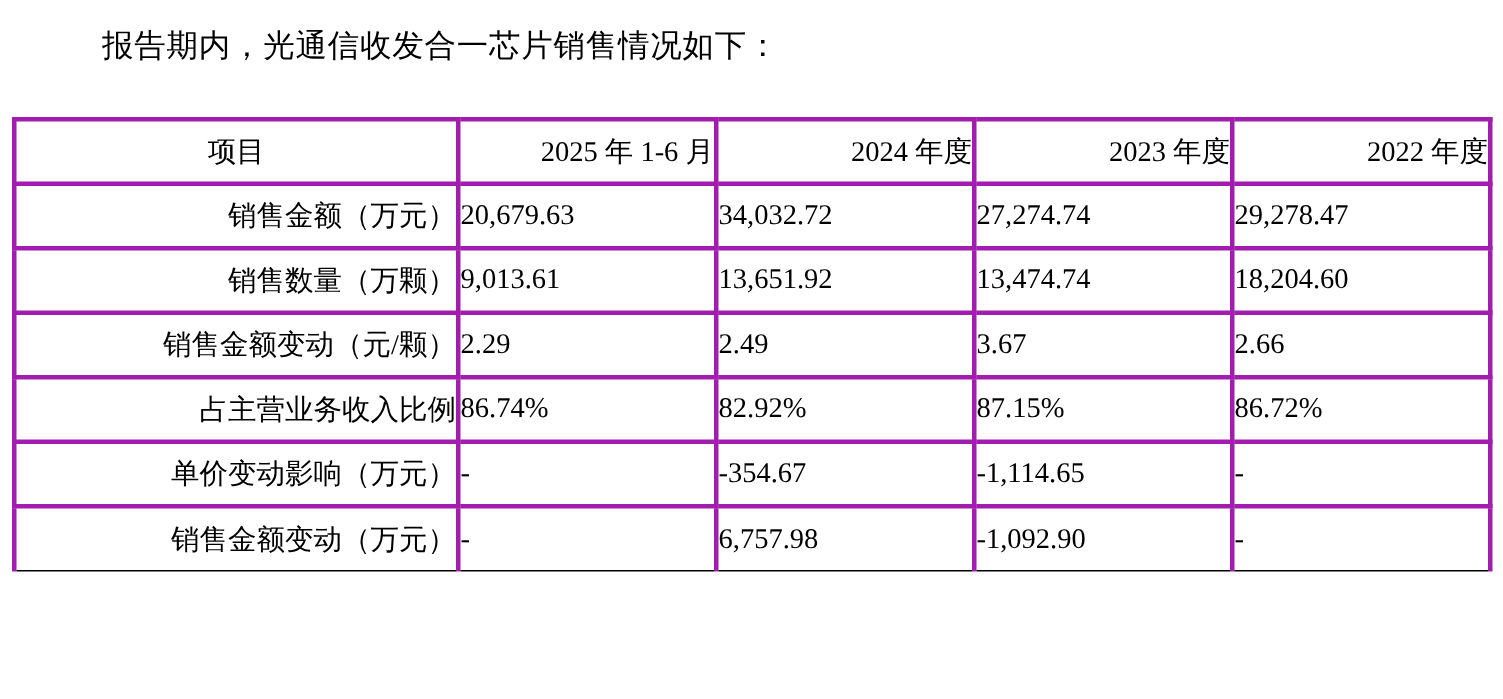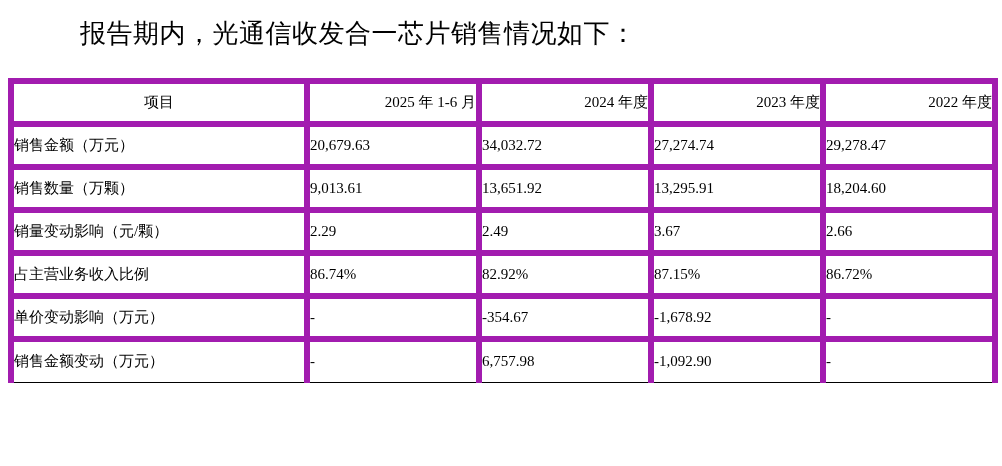--- a/index.html
+++ b/index.html
@@ -15,54 +15,54 @@
     overflow: hidden;
   }
   .page {
     position: relative;
     width: 1002px;
     height: 466px;
     box-sizing: border-box;
   }
   .intro {
     position: absolute;
-    left: 80px;
+    left: 68px;
     top: 16px;
-    font-size: 26px;
+    font-size: 21px;
     letter-spacing: 0.5px;
     white-space: nowrap;
   }
   table.data {
     position: absolute;
     left: 8px;
     top: 78px;
     width: 986px;
     border-collapse: collapse;
     table-layout: fixed;
   }
   table.data td, table.data th {
-    border: 6px solid #a21caf;
-    font-size: 15px;
+    border: 3px solid #a21caf;
+    font-size: 19px;
     font-weight: normal;
     padding: 0;
     height: 43px;
     box-sizing: border-box;
   }
   .col-item { width: 296px; }
   .col-v    { width: 172px; }
   .hdr-item {
     text-align: center;
     font-weight: bold;
   }
   .hdr-v {
     text-align: right;
     font-weight: bold;
   }
   .cell-label {
-    text-align: left;
+    text-align: right;
     padding-left: 14px;
   }
   .cell-num {
     padding-right: 14px;
   }
   table.data tr:last-child td {
     border-bottom: 1px solid #000000;
   }
 </style>
 </head>
@@ -87,42 +87,42 @@
         <td class="cell-label">销售金额（万元）</td>
         <td class="cell-num">20,679.63</td>
         <td class="cell-num">34,032.72</td>
         <td class="cell-num">27,274.74</td>
         <td class="cell-num">29,278.47</td>
       </tr>
       <tr>
         <td class="cell-label">销售数量（万颗）</td>
         <td class="cell-num">9,013.61</td>
         <td class="cell-num">13,651.92</td>
-        <td class="cell-num">13,295.91</td>
+        <td class="cell-num">13,474.74</td>
         <td class="cell-num">18,204.60</td>
       </tr>
       <tr>
-        <td class="cell-label">销量变动影响（元/颗）</td>
+        <td class="cell-label">销售金额变动（元/颗）</td>
         <td class="cell-num">2.29</td>
         <td class="cell-num">2.49</td>
         <td class="cell-num">3.67</td>
         <td class="cell-num">2.66</td>
       </tr>
       <tr>
         <td class="cell-label">占主营业务收入比例</td>
         <td class="cell-num">86.74%</td>
         <td class="cell-num">82.92%</td>
         <td class="cell-num">87.15%</td>
         <td class="cell-num">86.72%</td>
       </tr>
       <tr>
         <td class="cell-label">单价变动影响（万元）</td>
         <td class="cell-num">-</td>
         <td class="cell-num">-354.67</td>
-        <td class="cell-num">-1,678.92</td>
+        <td class="cell-num">-1,114.65</td>
         <td class="cell-num">-</td>
       </tr>
       <tr>
         <td class="cell-label">销售金额变动（万元）</td>
         <td class="cell-num">-</td>
         <td class="cell-num">6,757.98</td>
         <td class="cell-num">-1,092.90</td>
         <td class="cell-num">-</td>
       </tr>
     </tbody>

